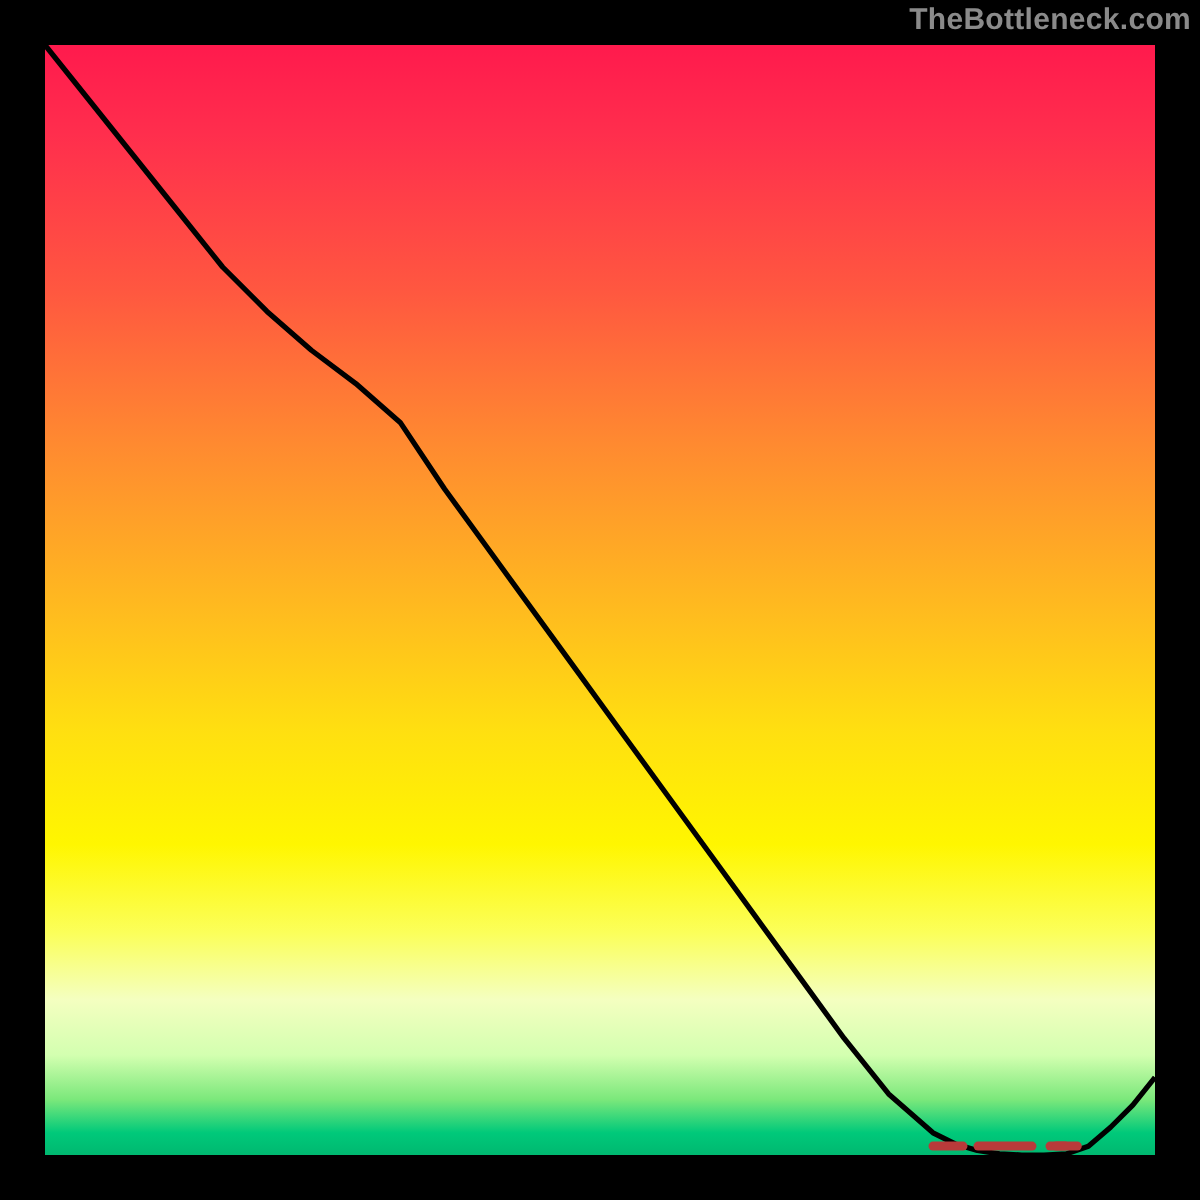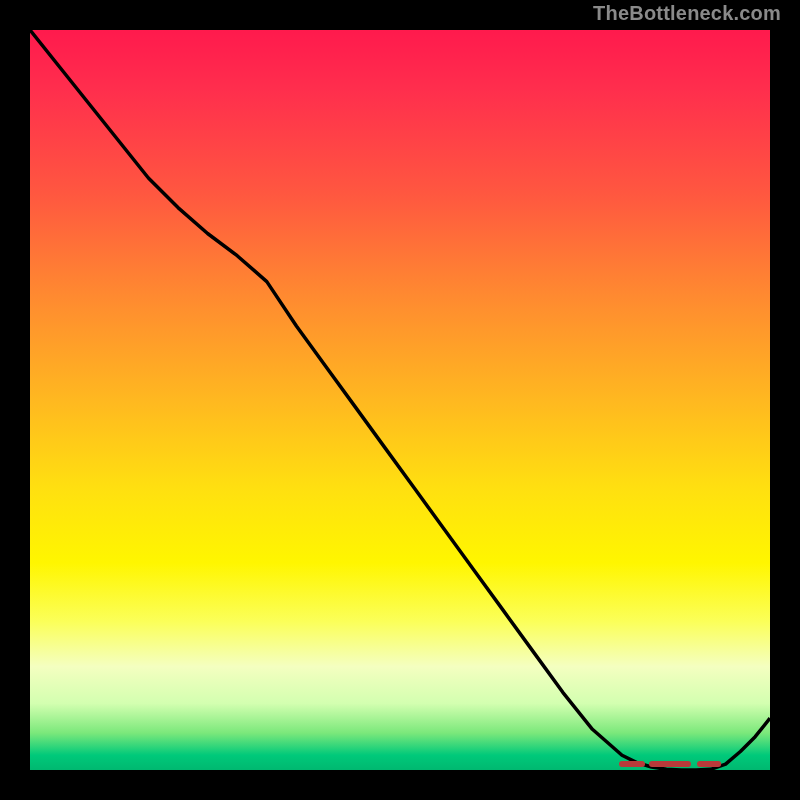--- a/index.html
+++ b/index.html
@@ -12,21 +12,21 @@
     #ffb820 50%,
     #ffe010 62%,
     #fff600 72%,
     #fbff5a 80%,
     #f4ffc0 86%,
     #d3ffb0 91%,
     #7be87b 95%,
     #00c97a 98%,
     #00b870 100%);
 }
-.wm{position:absolute;right:19px;top:2px;font:600 20px Arial,Helvetica,sans-serif;color:#8a8a8a;letter-spacing:.2px}
+.wm{position:absolute;right:6px;top:2px;font:600 20px Arial,Helvetica,sans-serif;color:#8a8a8a;letter-spacing:.2px}
 svg{position:absolute;left:30px;top:30px}
 .dash{stroke:#b93a3a;stroke-width:6;stroke-linecap:round;fill:none}
 </style>
 </head>
 <body>
 
 <div class="frame"></div>
 <div class="wm">TheBottleneck.com</div>
 
 <svg width="740" height="740" viewBox="0 0 740 740">

